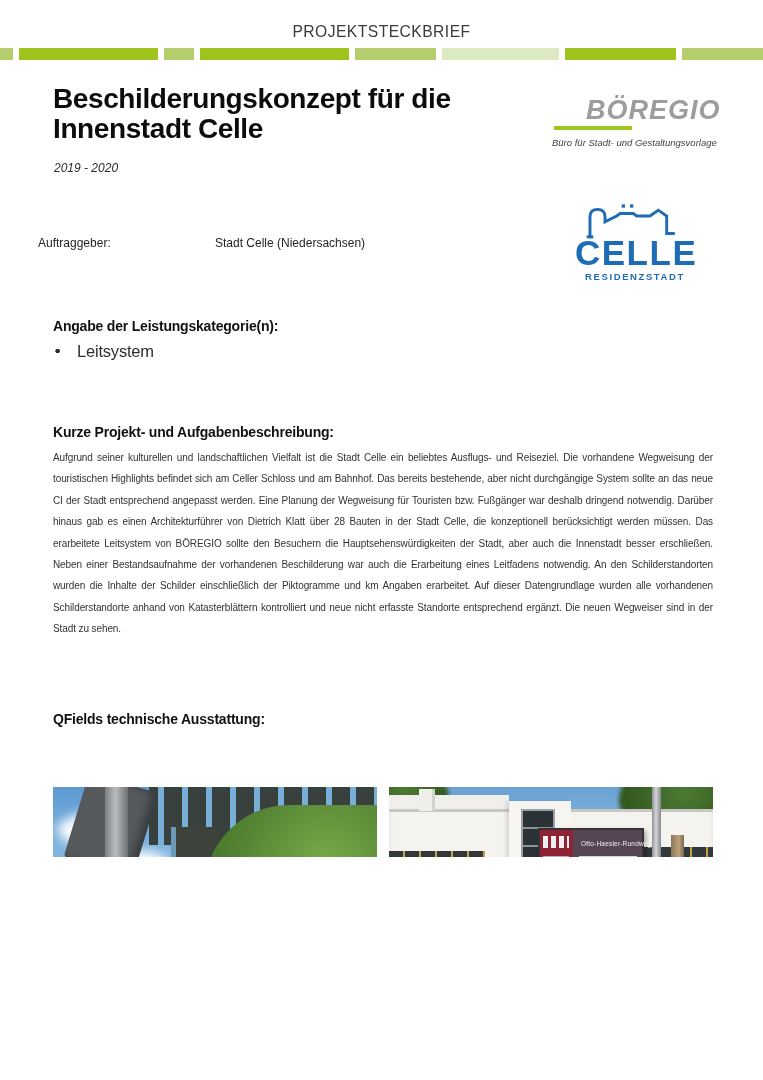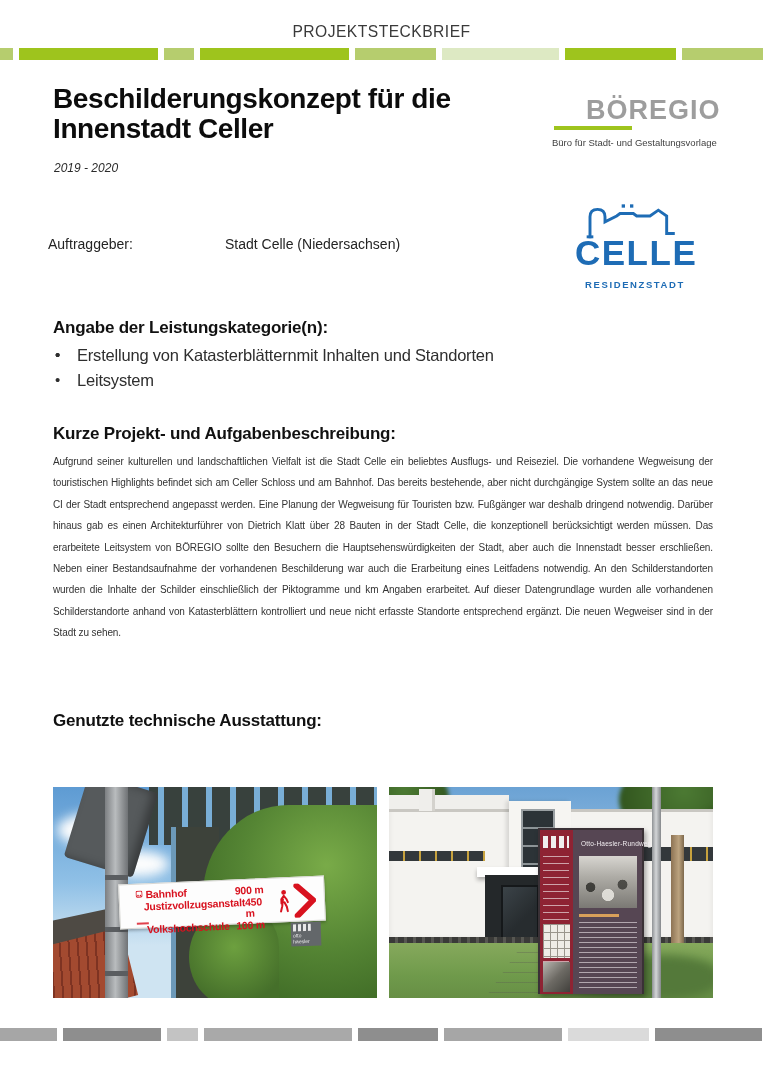--- a/index.html
+++ b/index.html
@@ -1,18 +1,18 @@
 <!DOCTYPE html>
 <html><head>
 <meta charset="utf-8">
 <style>
   * { box-sizing: border-box; }
   html, body { margin: 0; padding: 0; background: #ffffff; }
   .page {
-    position: relative; width: 763px; height: 1080px; margin: 0 auto;
+    position: relative; width: 763px; height: 857px; margin: 0 auto;
     background: #ffffff; overflow: hidden;
     font-family: "Liberation Sans", sans-serif; color: #222;
   }
   
   .kicker {
     position: absolute; top: 22px; left: 0; right: 0; text-align: center;
     font-size: 17px; letter-spacing: 0.5px; color: #3a3a3a;
     transform: scaleX(0.92);
   }
   .accent-bar { position: absolute; left: 0; display: flex; gap: 6px; }
@@ -24,40 +24,40 @@
     position: absolute; left: 53px; top: 84px; width: 490px; margin: 0;
     font-size: 28px; line-height: 30px; font-weight: 700; color: #0c0c0c;
     letter-spacing: -0.4px;
   }
   .period {
     position: absolute; left: 54px; top: 161px;
     font-size: 12px; font-style: italic; color: #2b2b2b;
   }
 
   
-  .boregio { position: absolute; left: 552px; top: 96px; width: 160px; }
+  .boregio { position: absolute; left: 552px; top: 96px; width: 160px; font-style: italic; }
   .boregio-name {
     font-size: 27px; font-weight: 700; color: #9d9d9d; letter-spacing: 1px;
     margin-left: 34px; line-height: 28px;
   }
   .boregio-underline { width: 78px; height: 4px; background: #9ec41d; margin-top: 2px; margin-left: 2px; }
   .boregio-tagline { font-size: 9.5px; color: #3f3f3f; margin-top: 7px; white-space: nowrap; }
 
   
-  .client-row { position: absolute; left: 48px; top: 236px; font-size: 14px; color: #242424; }
+  .client-row { position: absolute; left: 38px; top: 236px; font-size: 12px; color: #242424; }
   .client-label { display: inline-block; width: 177px; }
 
   
   .celle { position: absolute; left: 575px; top: 203px; width: 120px; text-align: center; }
   .celle svg { display: block; margin: 0 auto; }
   .celle-name { font-size: 35px; font-weight: 700; color: #1e6cb5; letter-spacing: 1.5px; line-height: 28px; }
-  .celle-sub { font-size: 9.5px; font-weight: 700; color: #1e6cb5; letter-spacing: 1.6px; margin-top: 12px; }
-
-  
-  .section-heading { font-size: 17px; font-weight: 700; color: #111; margin: 0; letter-spacing: -0.2px; }
+  .celle-sub { font-size: 9.5px; font-weight: 700; color: #1e6cb5; letter-spacing: 1.6px; margin-top: 4px; }
+
+  
+  .section-heading { font-size: 14px; font-weight: 700; color: #111; margin: 0; letter-spacing: -0.2px; }
   .categories { position: absolute; left: 53px; top: 318px; width: 662px; }
   .categories ul { list-style: none; margin: 8px 0 0; padding: 0; }
   .categories li { position: relative; font-size: 16.5px; color: #2e2e2e; padding-left: 24px; margin-bottom: 5.5px; letter-spacing: -0.2px; }
   .categories li .bullet { position: absolute; left: 2px; top: 0; font-size: 15px; color: #2e2e2e; }
 
   .description { position: absolute; left: 53px; top: 424px; width: 660px; }
   .description p {
     margin: 7px 0 4px; font-size: 10px; line-height: 21.4px; color: #333;
     text-align: justify; letter-spacing: -0.1px;
   }
@@ -173,21 +173,21 @@
       <div class="bar-seg" style="width: 13px; background: rgb(182, 205, 110);"></div>
       <div class="bar-seg" style="width: 139px; background: rgb(158, 196, 29);"></div>
       <div class="bar-seg" style="width: 30px; background: rgb(182, 205, 110);"></div>
       <div class="bar-seg" style="width: 149px; background: rgb(158, 196, 29);"></div>
       <div class="bar-seg" style="width: 81px; background: rgb(182, 205, 110);"></div>
       <div class="bar-seg" style="width: 117px; background: rgb(221, 233, 195);"></div>
       <div class="bar-seg" style="width: 111px; background: rgb(158, 196, 29);"></div>
       <div class="bar-seg" style="width: 82px; background: rgb(182, 205, 110);"></div>
     </div>
 
-  <h1 class="page-title">Beschilderungskonzept für die Innenstadt Celler</h1>
+  <h1 class="page-title">Beschilderungskonzept für die Innenstadt Celle</h1>
   <div class="period">2019 - 2020</div>
 
   <div class="boregio">
     <div class="boregio-name">BÖREGIO</div>
     <div class="boregio-underline"></div>
     <div class="boregio-tagline">Büro für Stadt- und Gestaltungsvorlage</div>
   </div>
 
   <div class="client-row">
     <span class="client-label">Auftraggeber:</span><span class="client-value">Stadt Celle (Niedersachsen)</span>
@@ -201,32 +201,32 @@
       <path d="M2,40 L10,40" fill="none" stroke="#1e6cb5" stroke-width="3.5"></path>
     </svg>
     <div class="celle-name">CELLE</div>
     <div class="celle-sub">RESIDENZSTADT</div>
   </div>
 
   <div class="categories">
     <h2 class="section-heading">Angabe der Leistungskategorie(n):</h2>
     <ul>
       <li><span class="bullet">•</span></li>
-      <li><span class="bullet">•</span><span>Erstellung von Katasterblätternmit Inhalten und Standorten</span></li>
+      <li><span class="bullet">•</span></li>
       <li><span class="bullet">•</span><span>Leitsystem</span></li>
     </ul>
   </div>
 
   <div class="description">
     <h2 class="section-heading">Kurze Projekt- und Aufgabenbeschreibung:</h2>
     <p>Aufgrund seiner kulturellen und landschaftlichen Vielfalt ist die Stadt Celle ein beliebtes Ausflugs- und Reiseziel. Die vorhandene Wegweisung der touristischen Highlights befindet sich am Celler Schloss und am Bahnhof. Das bereits bestehende, aber nicht durchgängige System sollte an das neue CI der Stadt entsprechend angepasst werden. Eine Planung der Wegweisung für Touristen bzw. Fußgänger war deshalb dringend notwendig. Darüber hinaus gab es einen Architekturführer von Dietrich Klatt über 28 Bauten in der Stadt Celle, die konzeptionell berücksichtigt werden müssen. Das erarbeitete Leitsystem von BÖREGIO sollte den Besuchern die Hauptsehenswürdigkeiten der Stadt, aber auch die Innenstadt besser erschließen. Neben einer Bestandsaufnahme der vorhandenen Beschilderung war auch die Erarbeitung eines Leitfadens notwendig. An den Schilderstandorten wurden die Inhalte der Schilder einschließlich der Piktogramme und km Angaben erarbeitet. Auf dieser Datengrundlage wurden alle vorhandenen Schilderstandorte anhand von Katasterblättern kontrolliert und neue nicht erfasste Standorte entsprechend ergänzt. Die neuen Wegweiser sind in der Stadt zu sehen.</p>
   </div>
 
   <div class="equipment">
-    <h2 class="section-heading">Genutzte technische Ausstattung:</h2>
+    <h2 class="section-heading">QFields technische Ausstattung:</h2>
   </div>
 
   <div class="photo photo-left">
     <div class="pl-sky"></div>
     <div class="pl-cloud" style="left:4px; top:26px; width:80px; height:34px;"></div>
     <div class="pl-cloud" style="left:56px; top:64px; width:60px; height:26px;"></div>
     <div class="pl-railing"></div>
     <div class="pl-column"></div>
     <div class="pl-ivy"></div>
     <div class="pl-ivy2"></div>

